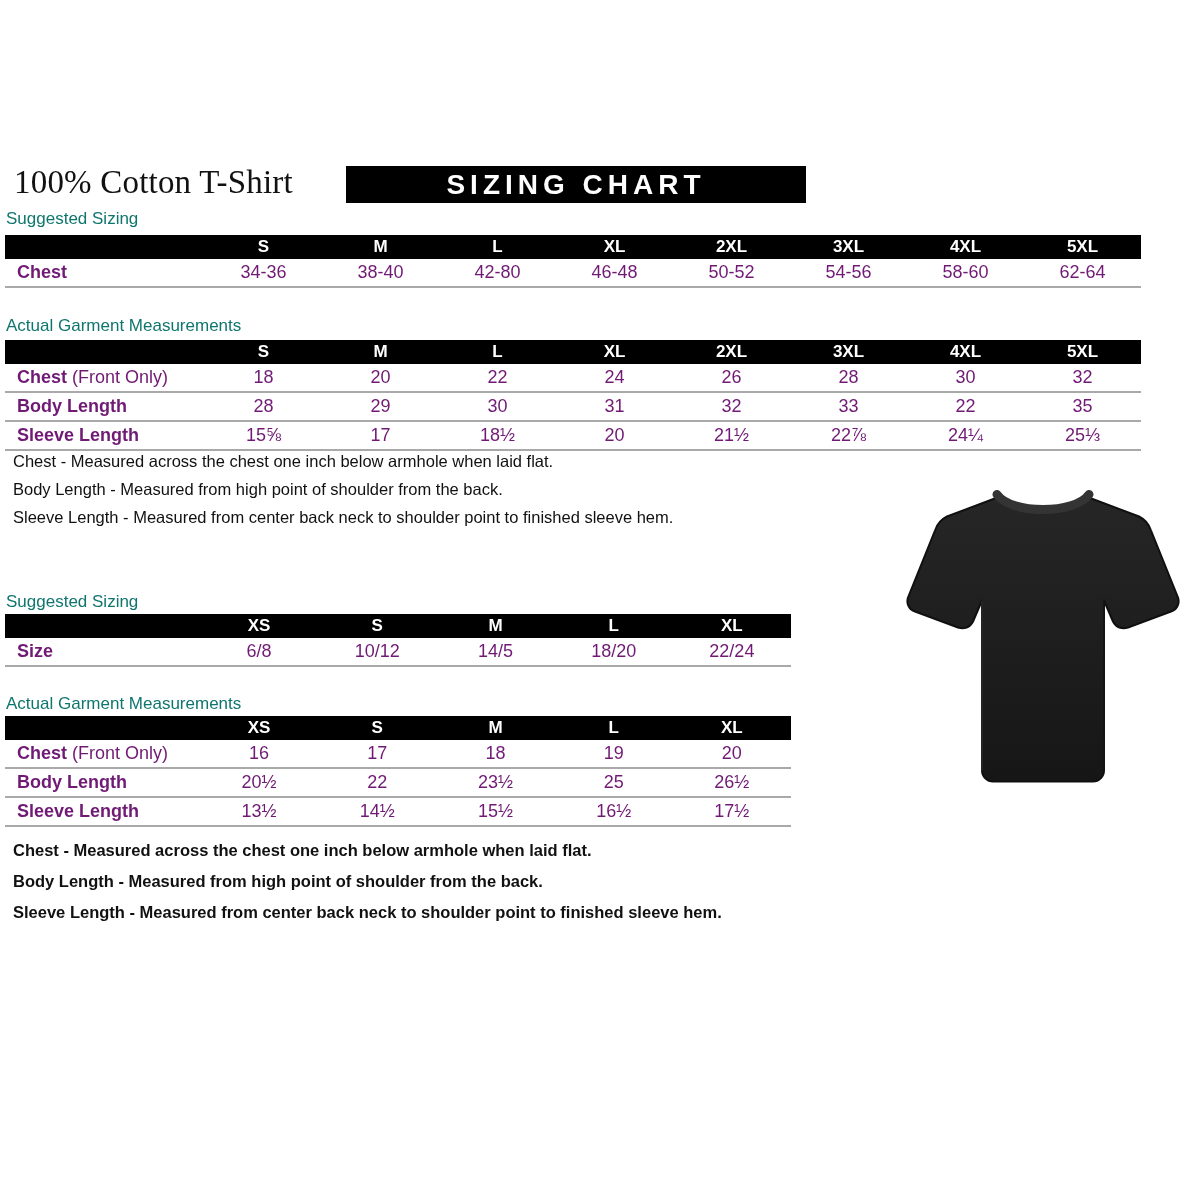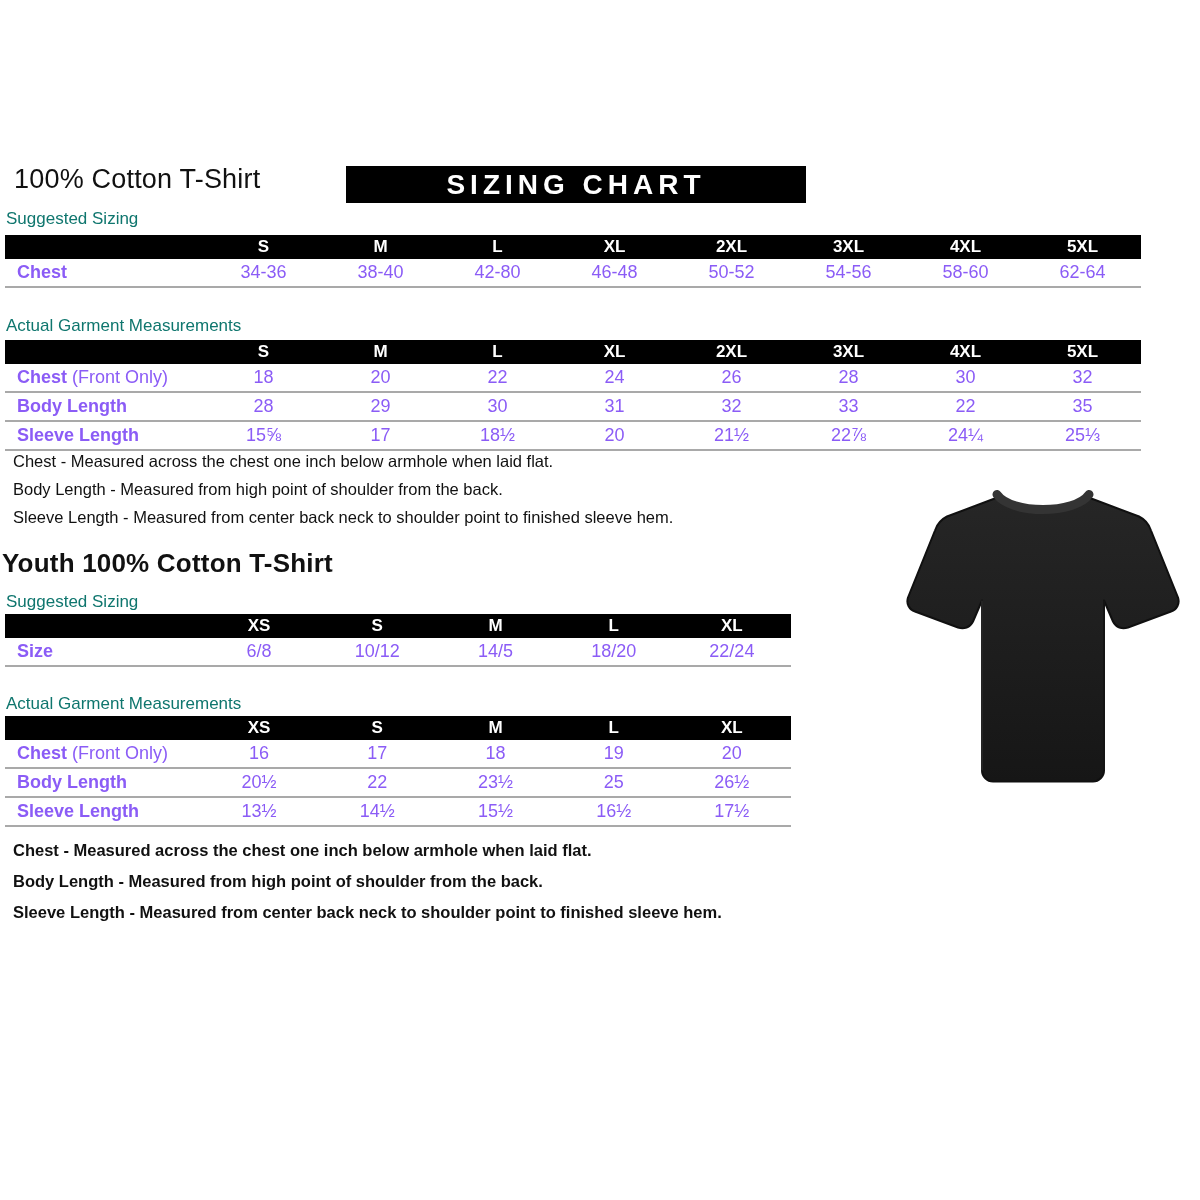--- a/index.html
+++ b/index.html
@@ -1,40 +1,40 @@
 <!DOCTYPE html>
 <html><head>
 <meta charset="utf-8">
 <style>
   html,body{margin:0;padding:0;background:#fff;}
   .canvas{
     position:relative;width:1200px;height:1200px;background:#ffffff;
     font-family:"Liberation Sans", sans-serif;color:#111;overflow:hidden;
   }
   .abs{position:absolute;}
-  .adult-title{left:14px;top:164px;font-size:27px;font-weight:400;letter-spacing:.2px;}
+  .adult-title{left:14px;top:164px;font-size:33px;font-weight:400;letter-spacing:.2px;font-family:Liberation Serif, serif;}
   .banner{
     left:346px;top:166px;width:460px;height:37px;background:#000;color:#fff;
     display:flex;align-items:center;justify-content:center;
     font-size:28px;font-weight:700;letter-spacing:5px;
   }
   .section-label{font-size:17px;color:#0f766e;}
   .lbl-adult-suggested{left:6px;top:209px;}
   .lbl-adult-actual{left:6px;top:316px;}
   .youth-title{left:2px;top:548px;font-size:26px;font-weight:700;letter-spacing:.2px;}
   .lbl-youth-suggested{left:6px;top:592px;}
   .lbl-youth-actual{left:6px;top:694px;}
 
   .size-table{border-collapse:collapse;table-layout:fixed;}
   .size-table thead th{
     background:#000;color:#fff;font-weight:700;font-size:17px;height:24px;
     padding:0;text-align:center;vertical-align:middle;
   }
   .size-table tbody td{
-    font-size:18px;color:#8b5cf6;text-align:center;height:27px;
+    font-size:18px;color:#701a75;text-align:center;height:27px;
     border-bottom:2px solid #a9a9a9;padding:0;vertical-align:middle;
   }
   .size-table td.row-label{text-align:left;padding-left:12px;font-weight:400;}
   .size-table .b{font-weight:700;}
 
   .t-adult{left:5px;top:235px;width:1136px;}
   .t-adult2{left:5px;top:340px;width:1136px;}
   .t-youth{left:5px;top:614px;width:786px;}
   .t-youth2{left:5px;top:716px;width:786px;}
   .t-adult .label-col,.t-adult2 .label-col{width:200px;}
@@ -161,21 +161,20 @@
       </tr>
     </tbody>
   </table>
 
   <div class="abs notes">
     <p>Chest - Measured across the chest one inch below armhole when laid flat.</p>
     <p>Body Length - Measured from high point of shoulder from the back.</p>
     <p>Sleeve Length - Measured from center back neck to shoulder point to finished sleeve hem.</p>
   </div>
 
-  <div class="abs youth-title">Youth 100% Cotton T-Shirt</div>
 
   <div class="abs section-label lbl-youth-suggested">Suggested Sizing</div>
 
   <table class="abs size-table t-youth">
     <colgroup>
         <col class="label-col">
         <col>
         <col>
         <col>
         <col>

